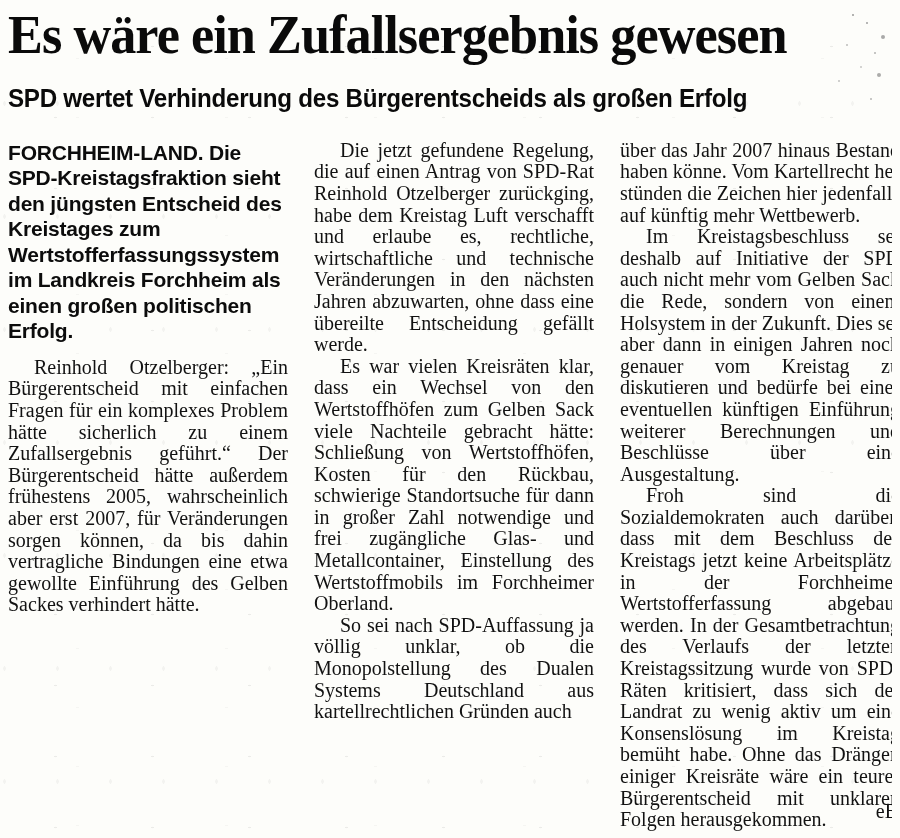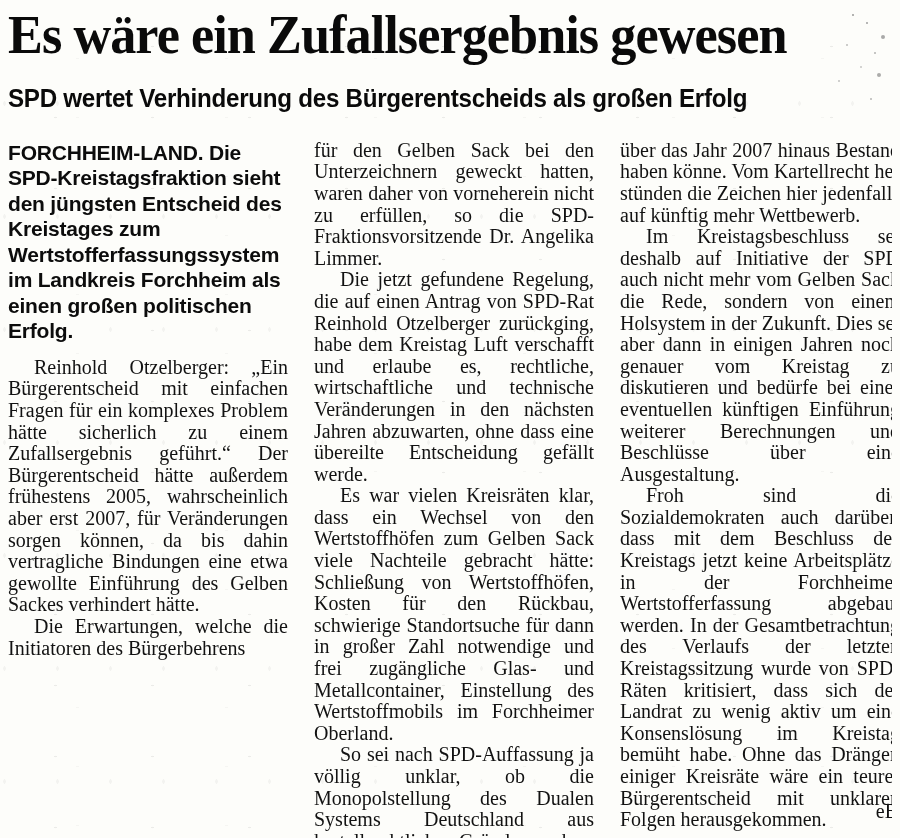--- a/index.html
+++ b/index.html
@@ -131,24 +131,22 @@
   <span class="scan-specks"></span>
 
   <h1 class="headline">Es wäre ein Zufallsergebnis gewesen</h1>
 
   <h2 class="subheadline">SPD wertet Verhinderung des Bürgerentscheids als großen Erfolg</h2>
 
   <div class="columns">
     <div class="col">
         <p class="lead">FORCHHEIM-LAND. Die SPD-Kreistagsfraktion sieht den jüngsten Entscheid des Kreistages zum Wertstofferfassungssystem im Landkreis Forchheim als einen großen politischen Erfolg.</p>
         <p class="body indent">Reinhold Otzelberger: „Ein Bürgerentscheid mit einfachen Fragen für ein komplexes Problem hätte sicherlich zu einem Zufallsergebnis geführt.“ Der Bürgerentscheid hätte außerdem frühestens 2005, wahrscheinlich aber erst 2007, für Veränderungen sorgen können, da bis dahin vertragliche Bindungen eine etwa gewollte Einführung des Gelben Sackes verhindert hätte.</p>
-        <p class="body indent">Die Erwartungen, welche die Initiatoren des Bürgerbehrens</p>
       </div>
     <div class="col">
-        <p class="body">für den Gelben Sack bei den Unterzeichnern geweckt hatten, waren daher von vorneherein nicht zu erfüllen, so die SPD-Fraktionsvorsitzende Dr. Angelika Limmer.</p>
         <p class="body indent">Die jetzt gefundene Regelung, die auf einen Antrag von SPD-Rat Reinhold Otzelberger zurückging, habe dem Kreistag Luft verschafft und erlaube es, rechtliche, wirtschaftliche und technische Veränderungen in den nächsten Jahren abzuwarten, ohne dass eine übereilte Entscheidung gefällt werde.</p>
         <p class="body indent">Es war vielen Kreisräten klar, dass ein Wechsel von den Wertstoffhöfen zum Gelben Sack viele Nachteile gebracht hätte: Schließung von Wertstoffhöfen, Kosten für den Rückbau, schwierige Standortsuche für dann in großer Zahl notwendige und frei zugängliche Glas- und Metallcontainer, Einstellung des Wertstoffmobils im Forchheimer Oberland.</p>
         <p class="body indent">So sei nach SPD-Auffassung ja völlig unklar, ob die Monopolstellung des Dualen Systems Deutschland aus kartellrechtlichen Gründen auch</p>
       </div>
     <div class="col">
         <p class="body">über das Jahr 2007 hinaus Bestand haben könne. Vom Kartellrecht her stünden die Zeichen hier jedenfalls auf künftig mehr Wettbewerb.</p>
         <p class="body indent">Im Kreistagsbeschluss sei deshalb auf Initiative der SPD auch nicht mehr vom Gelben Sack die Rede, sondern von einem Holsystem in der Zukunft. Dies sei aber dann in einigen Jahren noch genauer vom Kreistag zu diskutieren und bedürfe bei einer eventuellen künftigen Einführung weiterer Berechnungen und Beschlüsse über eine Ausgestaltung.</p>
         <p class="body indent">Froh sind die Sozialdemokraten auch darüber, dass mit dem Beschluss des Kreistags jetzt keine Arbeitsplätze in der Forchheimer Wertstofferfassung abgebaut werden. In der Gesamtbetrachtung des Verlaufs der letzten Kreistagssitzung wurde von SPD-Räten kritisiert, dass sich der Landrat zu wenig aktiv um eine Konsenslösung im Kreistag bemüht habe. Ohne das Drängen einiger Kreisräte wäre ein teurer Bürgerentscheid mit unklaren Folgen herausgekommen.<span class="byline">eB</span></p>
       </div>
   </div>

